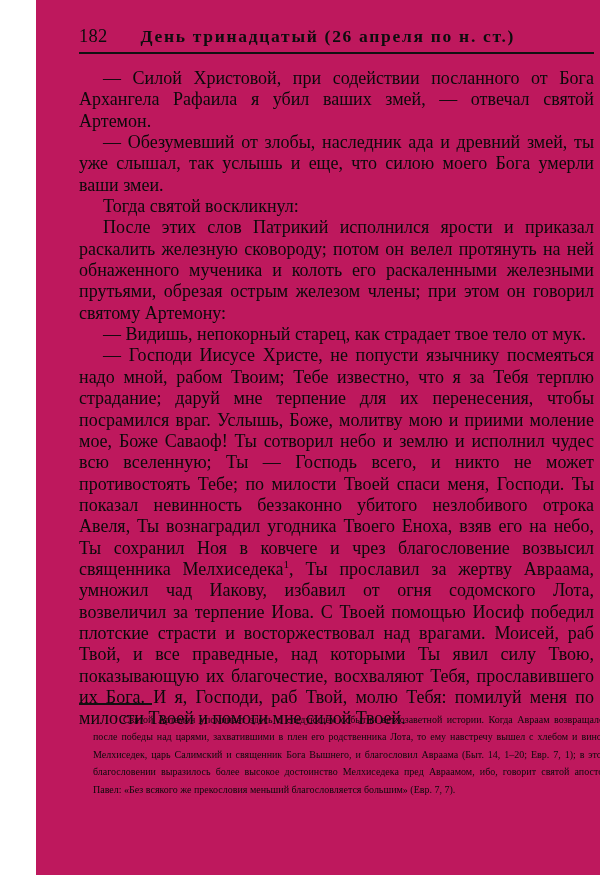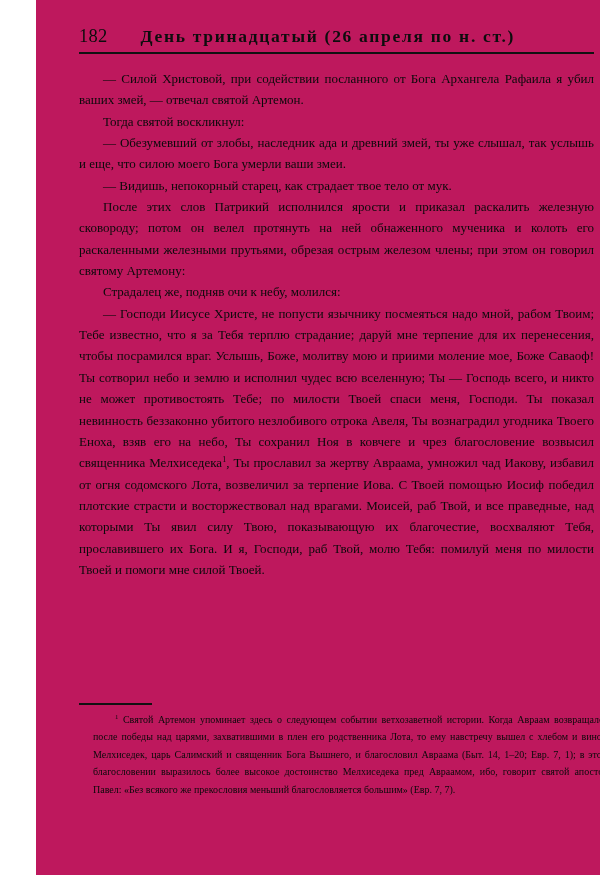--- a/index.html
+++ b/index.html
@@ -58,21 +58,21 @@
     height: 1.6px;
     background: #111111;
   }
 
   
   #body {
     position: absolute;
     left: 43px;
     top: 68px;
     width: 515px;
-    font-size: 13px;
+    font-size: 18px;
     line-height: 21.35px;
     text-align: justify;
     text-justify: inter-word;
     color: #0a0a0a;
     -webkit-hyphens: none;
     hyphens: none;
   }
   #body p {
     margin: 0;
     text-indent: 24px;
@@ -119,25 +119,24 @@
   <div id="header">
     <div id="header-inner">
       <span class="folio">182</span>
       <span class="head-title">День тринадцатый (26 апреля по н. ст.)</span>
     </div>
   </div>
   <div id="header-rule"></div>
 
   <div id="body">
     <p>— Силой Христовой, при содействии посланного от Бога Архангела Рафаила я убил ваших змей, — отвечал святой Артемон.</p>
+    <p>— Обезумевший от злобы, наследник ада и древний змей, ты уже слышал, так услышь и еще, что силою моего Бога умерли ваши змеи.</p>
     <p>Тогда святой воскликнул:</p>
-    <p>— Обезумевший от злобы, наследник ада и древний змей, ты уже слышал, так услышь и еще, что силою моего Бога умерли ваши змеи.</p>
+    <p>После этих слов Патрикий исполнился ярости и приказал раскалить железную сковороду; потом он велел протянуть на ней обнаженного мученика и колоть его раскаленными железными прутьями, обрезая острым железом члены; при этом он говорил святому Артемону:</p>
     <p>— Видишь, непокорный старец, как страдает твое тело от мук.</p>
-    <p>После этих слов Патрикий исполнился ярости и приказал раскалить железную сковороду; потом он велел протянуть на ней обнаженного мученика и колоть его раскаленными железными прутьями, обрезая острым железом члены; при этом он говорил святому Артемону:</p>
-    <p>Страдалец же, подняв очи к небу, молился:</p>
     <p><span>— Господи Иисусе Христе, не попусти язычнику посмеяться надо мной, рабом Твоим; Тебе известно, что я за Тебя терплю страдание; даруй мне терпение для их перенесения, чтобы посрамился враг. Услышь, Боже, молитву мою и приими моление мое, Боже Саваоф! Ты сотворил небо и землю и исполнил чудес всю вселенную; Ты — Господь всего, и никто не может противостоять Тебе; по милости Твоей спаси меня, Господи. Ты показал невинность беззаконно убитого незлобивого отрока Авеля, Ты вознаградил угодника Твоего Еноха, взяв его на небо, Ты сохранил Ноя в ковчеге и чрез благословение возвысил священника Мелхиседека</span><sup class="fnmark">1</sup><span>, Ты прославил за жертву Авраама, умножил чад Иакову, избавил от огня содомского Лота, возвеличил за терпение Иова. С Твоей помощью Иосиф победил плотские страсти и восторжествовал над врагами. Моисей, раб Твой, и все праведные, над которыми Ты явил силу Твою, показывающую их благочестие, восхваляют Тебя, прославившего их Бога. И я, Господи, раб Твой, молю Тебя: помилуй меня по милости Твоей и помоги мне силой Твоей.</span></p>
   </div>
 
   <div id="fn-rule"></div>
 
   <div id="footnote">
     <p><sup class="fnmark">1</sup>&nbsp;<span>Святой Артемон упоминает здесь о следующем событии ветхозаветной истории. Когда Авраам возвращался после победы над царями, захватившими в плен его родственника Лота, то ему навстречу вышел с хлебом и вином Мелхиседек, царь Салимский и священник Бога Вышнего, и благословил Авраама (Быт. 14, 1–20; Евр. 7, 1); в этом благословении выразилось более высокое достоинство Мелхиседека пред Авраамом, ибо, говорит святой апостол Павел: «Без всякого же прекословия меньший благословляется большим» (Евр. 7, 7).</span></p>
   </div>
 
 </div>

